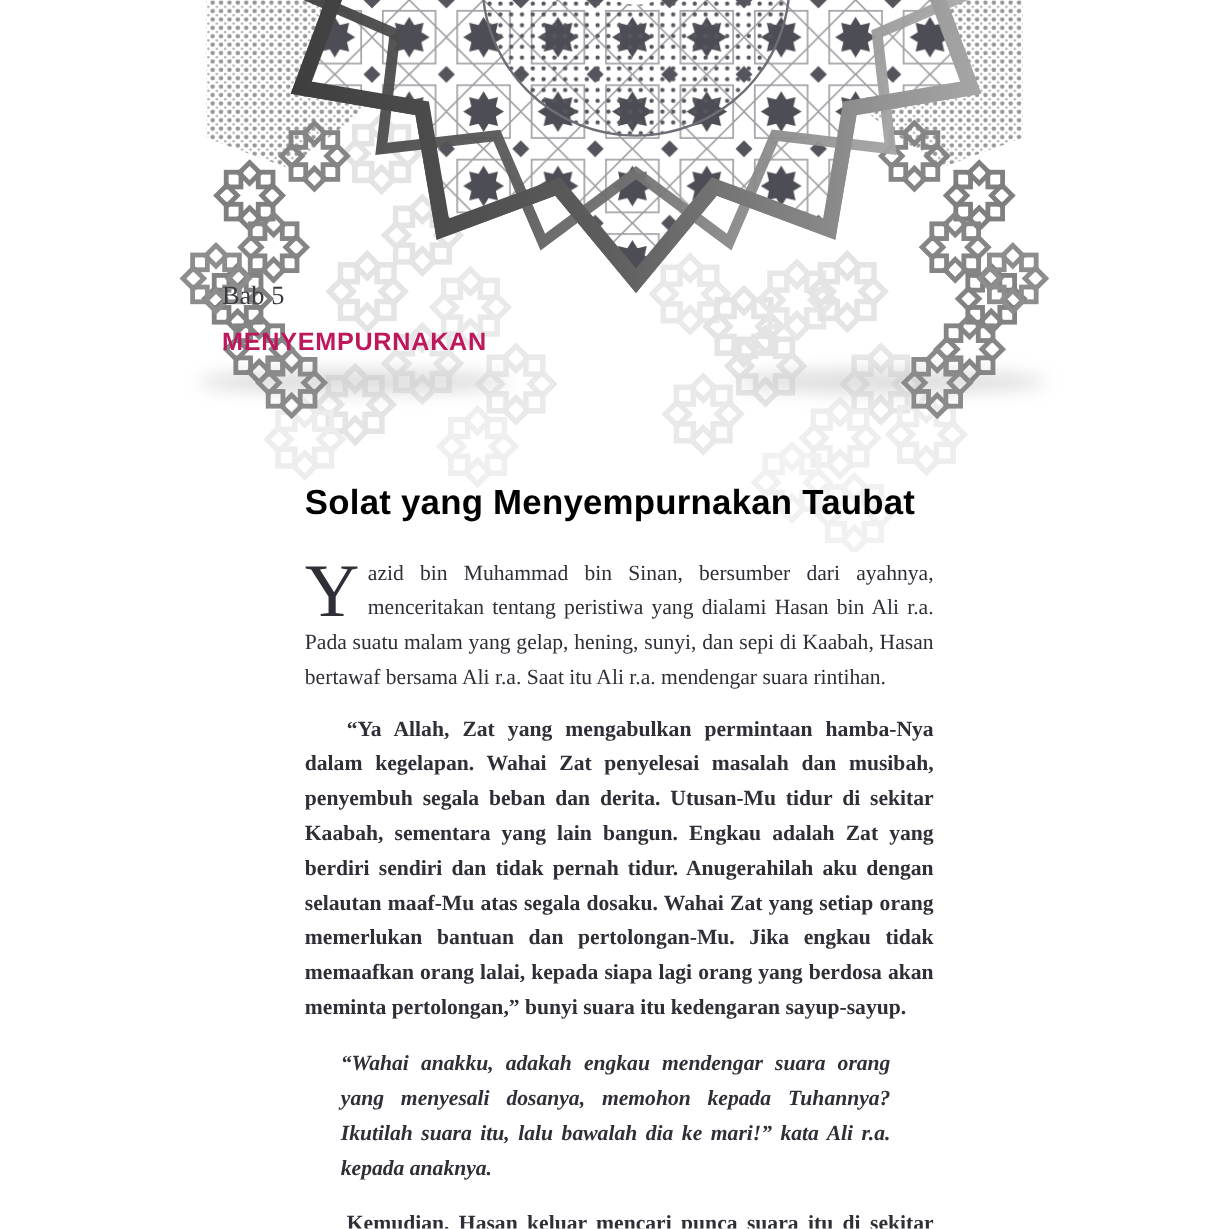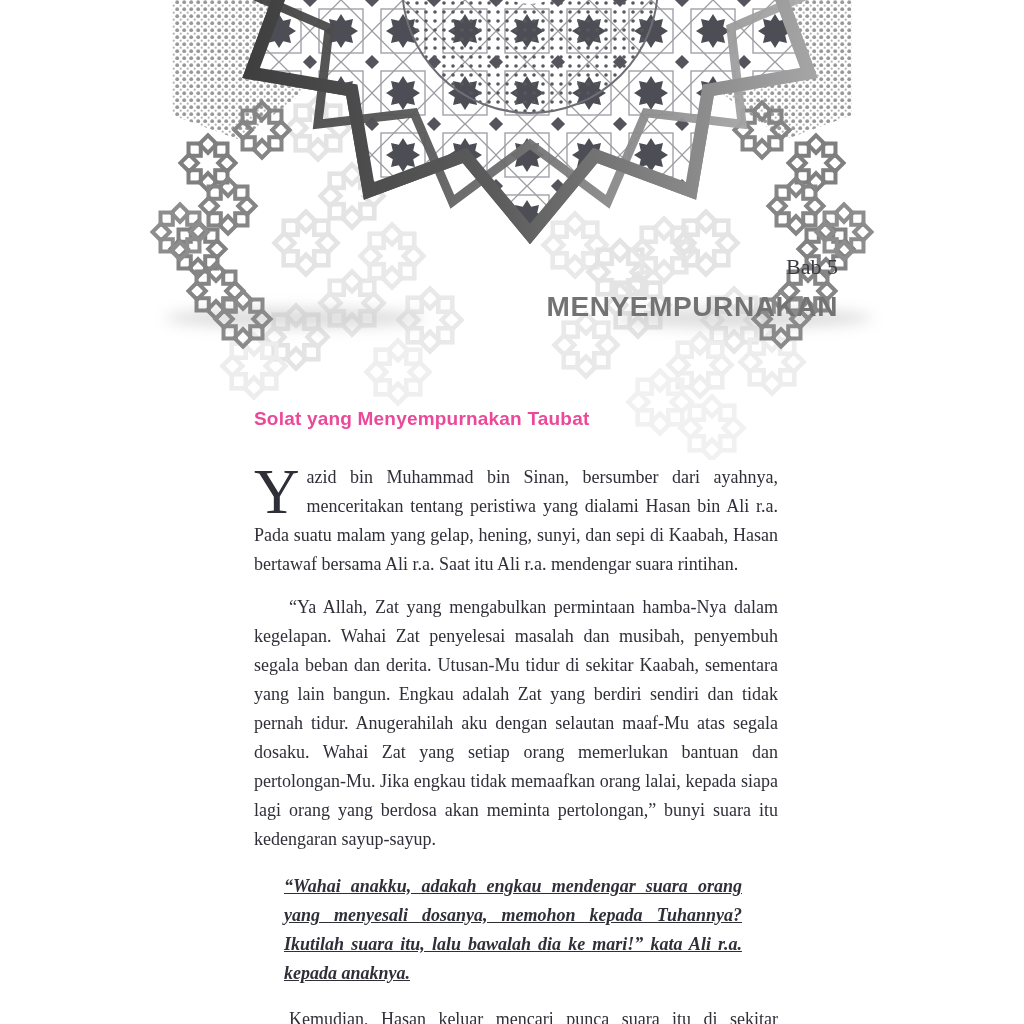--- a/index.html
+++ b/index.html
@@ -2,46 +2,45 @@
 <html><head>
 <meta charset="utf-8">
 <style>
   html,body{margin:0;padding:0;background:#fff;}
   .page{
     position:relative;width:1024px;height:1024px;background:#ffffff;
     overflow:hidden;font-family:"Liberation Serif",serif;
   }
   .ornament{position:absolute;top:0;left:0;width:1024px;height:460px;}
   .chapter-head{
-    position:absolute;top:233px;left:156px;width:682px;text-align:right;margin-top:21px;
+    position:absolute;top:233px;left:185px;width:682px;text-align:left;
   }
   .bab{
     font-family:"Liberation Serif",serif;font-size:22px;line-height:26px;
     color:#3a3a42;margin:0 0 13px 0;
   }
   .chapter-title{
     font-family:"Liberation Sans",sans-serif;font-weight:bold;
-    font-size:28px;line-height:28.5px;letter-spacing:.6px;
-    color:#737373;margin:0;
+    font-size:21px;line-height:28.5px;letter-spacing:.6px;
+    color:#be185d;margin:0;
   }
   .content{position:absolute;top:404px;left:254px;width:524px;}
   .section-heading{
     font-family:"Liberation Sans",sans-serif;font-weight:bold;
-    font-size:19px;line-height:30px;letter-spacing:.2px;
-    color:#ec4899;margin:0 0 29px 0;
+    font-size:29px;line-height:30px;letter-spacing:.2px;
+    color:#000000;margin:0 0 29px 0;
   }
   .content p{
     margin:0 0 14px 0;text-align:justify;
     font-size:18px;line-height:29px;color:#2f2f38;
   }
-  .content p.indent{text-indent:35px;}
+  .content p.indent{text-indent:35px;font-weight:bold;}
   .content p.quote{
     font-weight:bold;font-style:italic;
     margin:18px 36px 17px 30px;
-    text-decoration:underline;
   }
   .dropcap{
     float:left;font-family:"Liberation Serif",serif;
     font-size:63px;line-height:50px;padding:4px 7px 0 0;color:#2f2f38;
   }
 </style>
 </head>
 <body>
 
 <div class="page">

